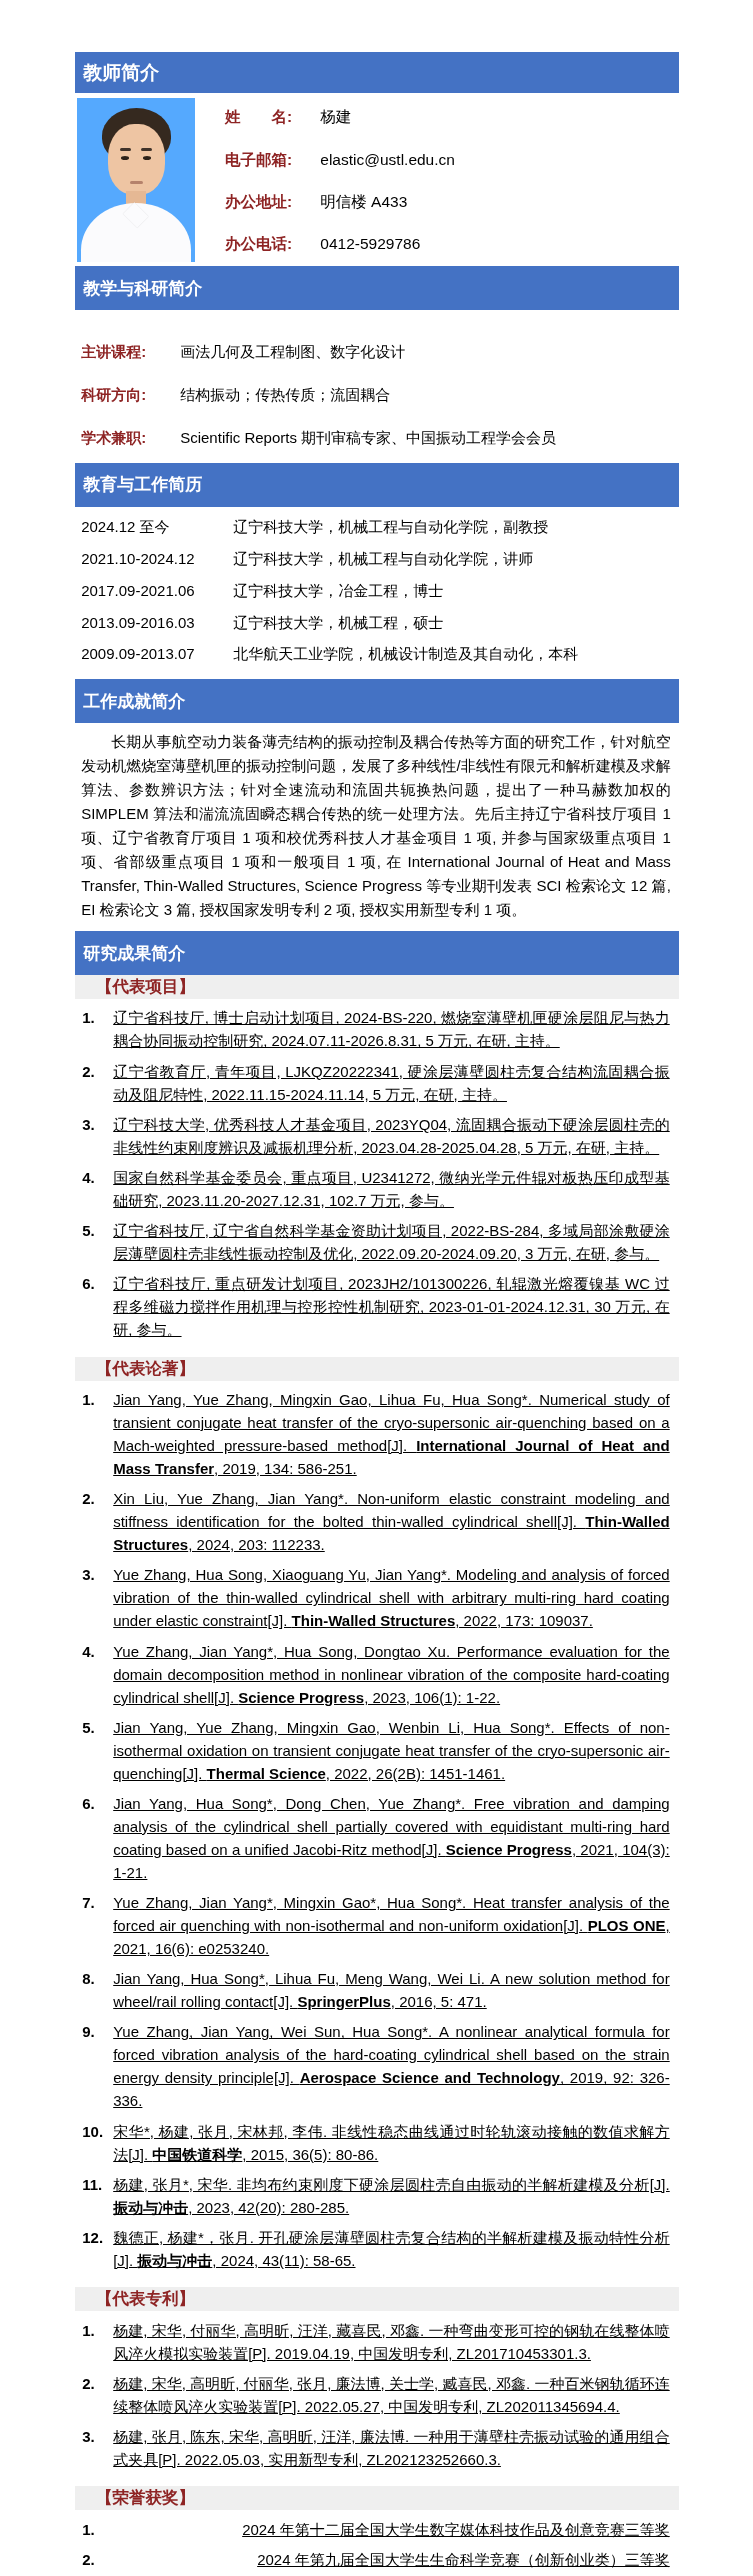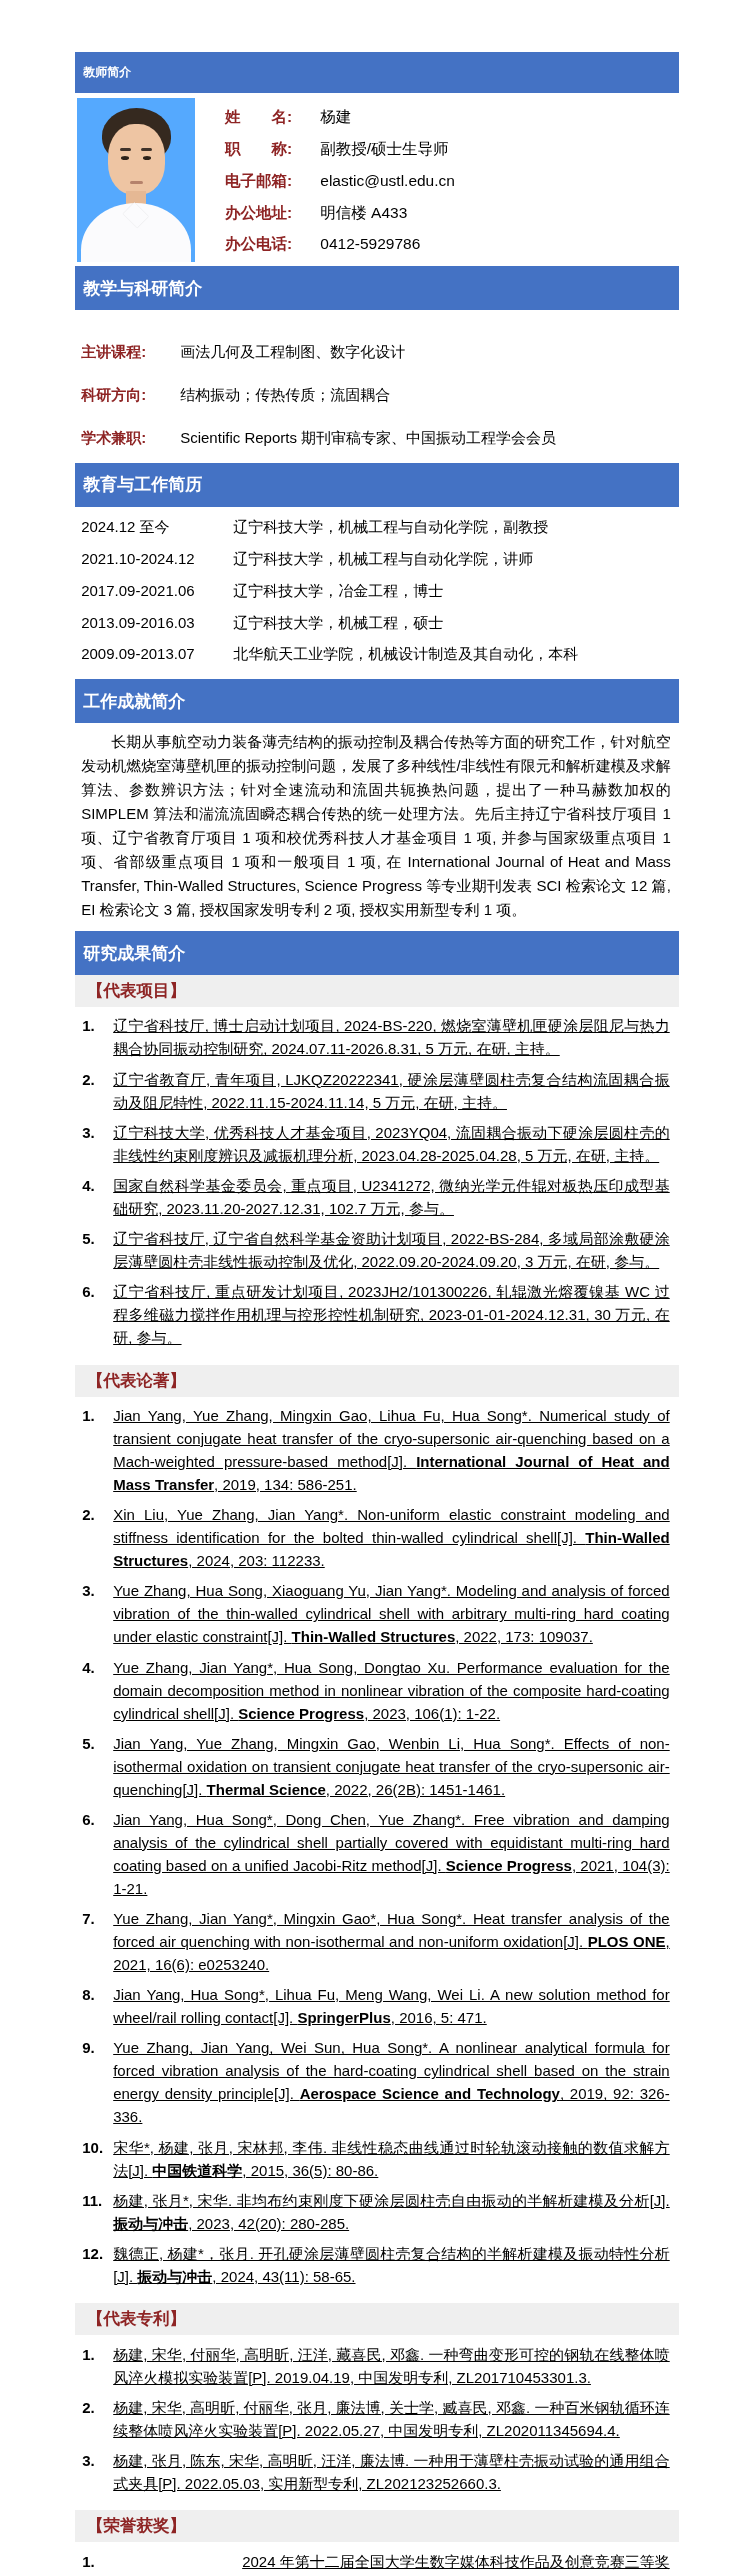--- a/index.html
+++ b/index.html
@@ -9,26 +9,26 @@
     font-family:"Liberation Sans","DejaVu Sans",sans-serif;
     color:#000;
   }
   .content { width:604px; margin-left:75px; }
 
   .sec-header {
     height:44px; background:#4472C4; color:#ffffff;
     font-size:17px; font-weight:bold;
     display:flex; align-items:center; padding-left:8.2px;
   }
-  .sec-header.first { height:41px; margin-top:52px; font-size:12px; }
+  .sec-header.first { height:41px; margin-top:52px; font-size:19px; }
 
   .band {
-    height:32px; background:#EFEFEF; color:#8E2424;
+    height:24px; background:#EFEFEF; color:#8E2424;
     font-size:16.5px; font-weight:bold;
-    display:flex; align-items:center; padding-left:12px;
+    display:flex; align-items:center; padding-left:21px;
   }
 
   
   .profile-wrap { display:flex; padding:5.2px 0 4.1px 2.1px; }
   .photo { width:118px; height:164px; background:#55A9FE; position:relative; overflow:hidden; flex:none; }
   .photo .hair { position:absolute; top:10.3px; left:25px; width:69px; height:56px; background:#35291f; border-radius:50% 50% 46% 46%; }
   .photo .face { position:absolute; top:26px; left:31px; width:57px; height:71px; background:#eec5a3; border-radius:46% 46% 44% 44%; }
   .photo .eye { position:absolute; top:58px; width:8.2px; height:3.6px; background:#2c2119; border-radius:50%; }
   .photo .eye.l { left:44px; } .photo .eye.r { left:66px; }
   .photo .brow { position:absolute; top:50px; width:11.3px; height:2.6px; background:#40332a; border-radius:1.5px; }
@@ -90,23 +90,20 @@
       <div class="mouth"></div>
       <div class="neck"></div>
       <div class="shirt"></div>
       <div class="collar"></div>
     </div>
     <div class="info">
       <div class="info-row">
         <span class="info-label">姓　　名:</span><span class="info-value">杨建</span>
       </div>
       <div class="info-row">
-        <span class="info-label">职　　称:</span><span class="info-value">副教授/硕士生导师</span>
-      </div>
-      <div class="info-row">
         <span class="info-label">电子邮箱:</span><span class="info-value">elastic@ustl.edu.cn</span>
       </div>
       <div class="info-row">
         <span class="info-label">办公地址:</span><span class="info-value">明信楼 A433</span>
       </div>
       <div class="info-row">
         <span class="info-label">办公电话:</span><span class="info-value">0412-5929786</span>
       </div>
     </div>
   </div>

